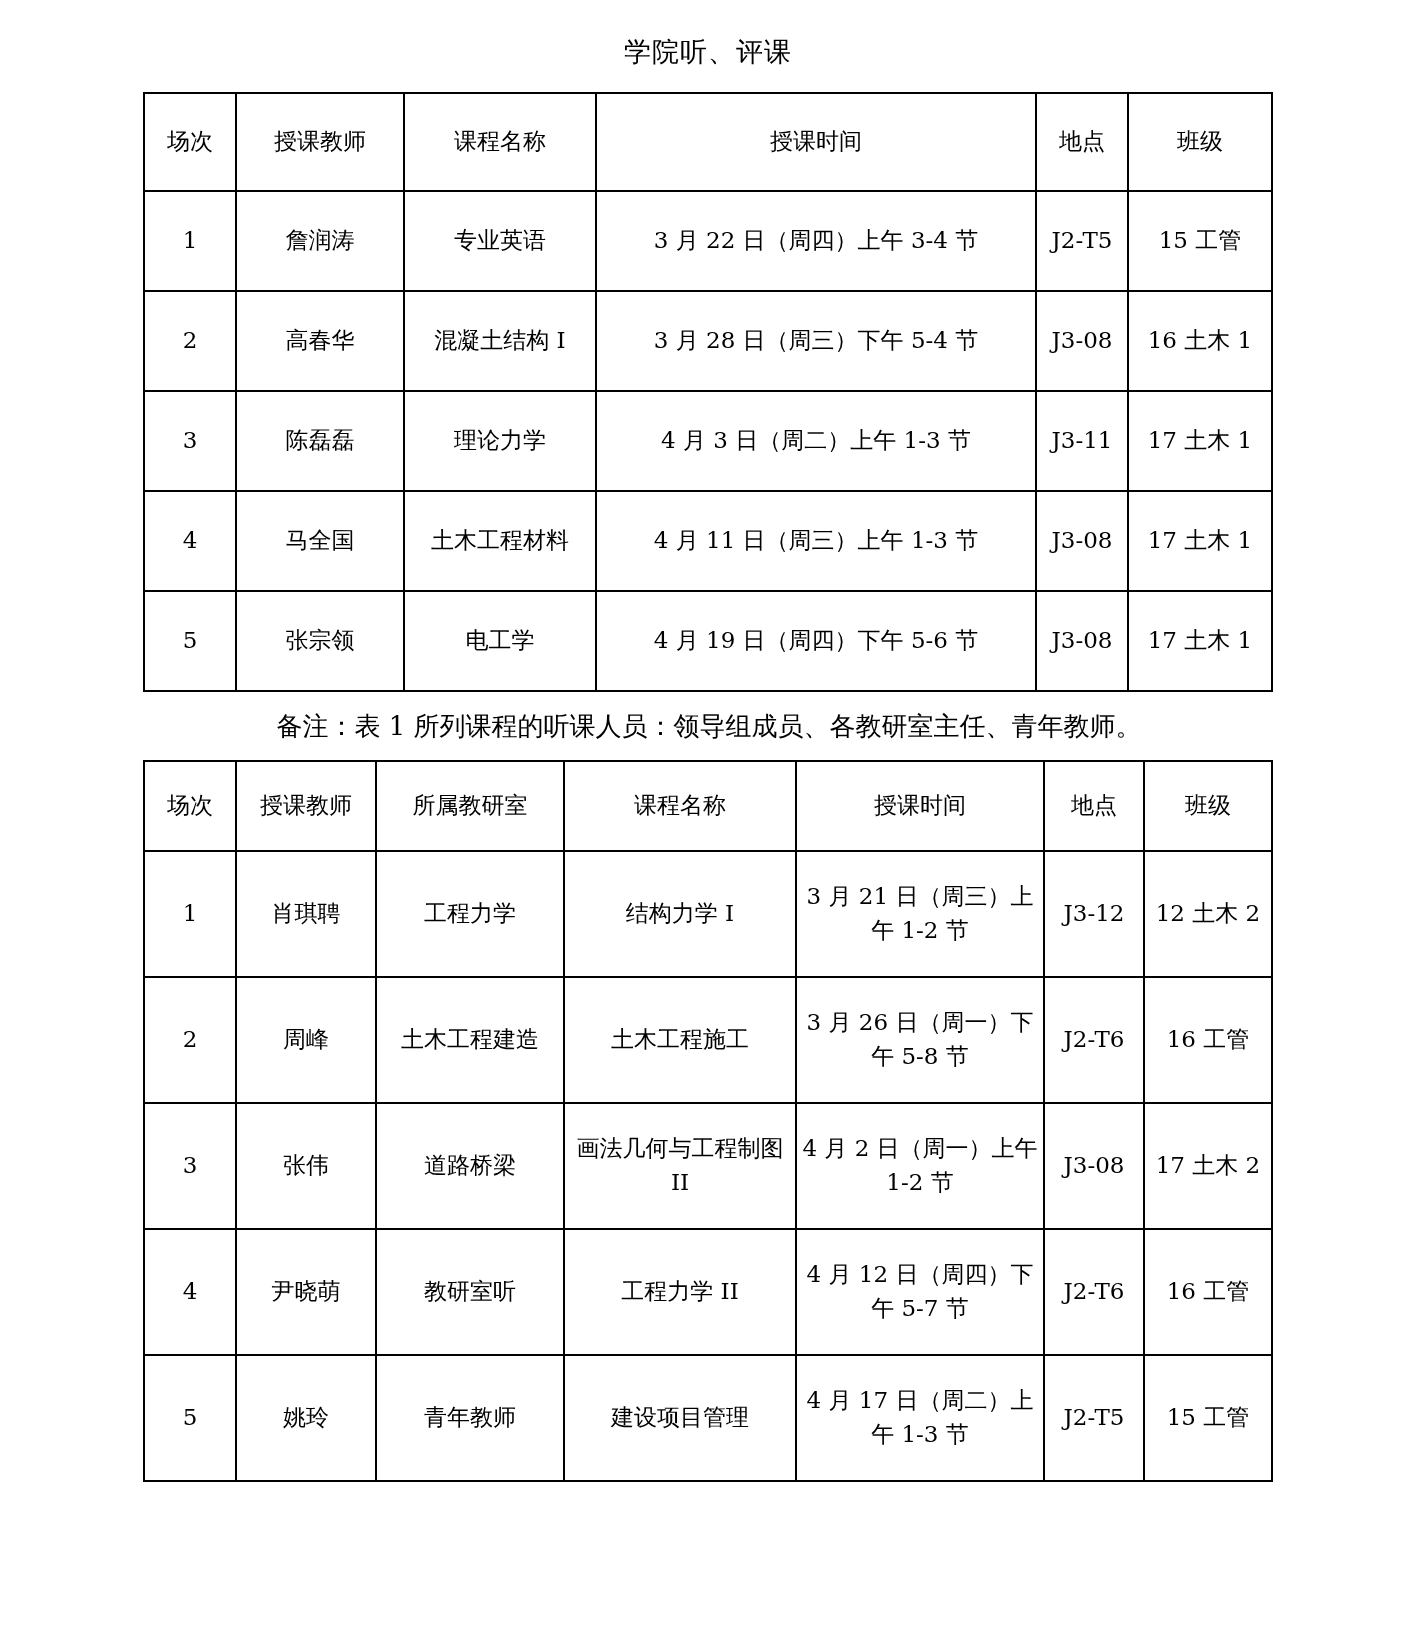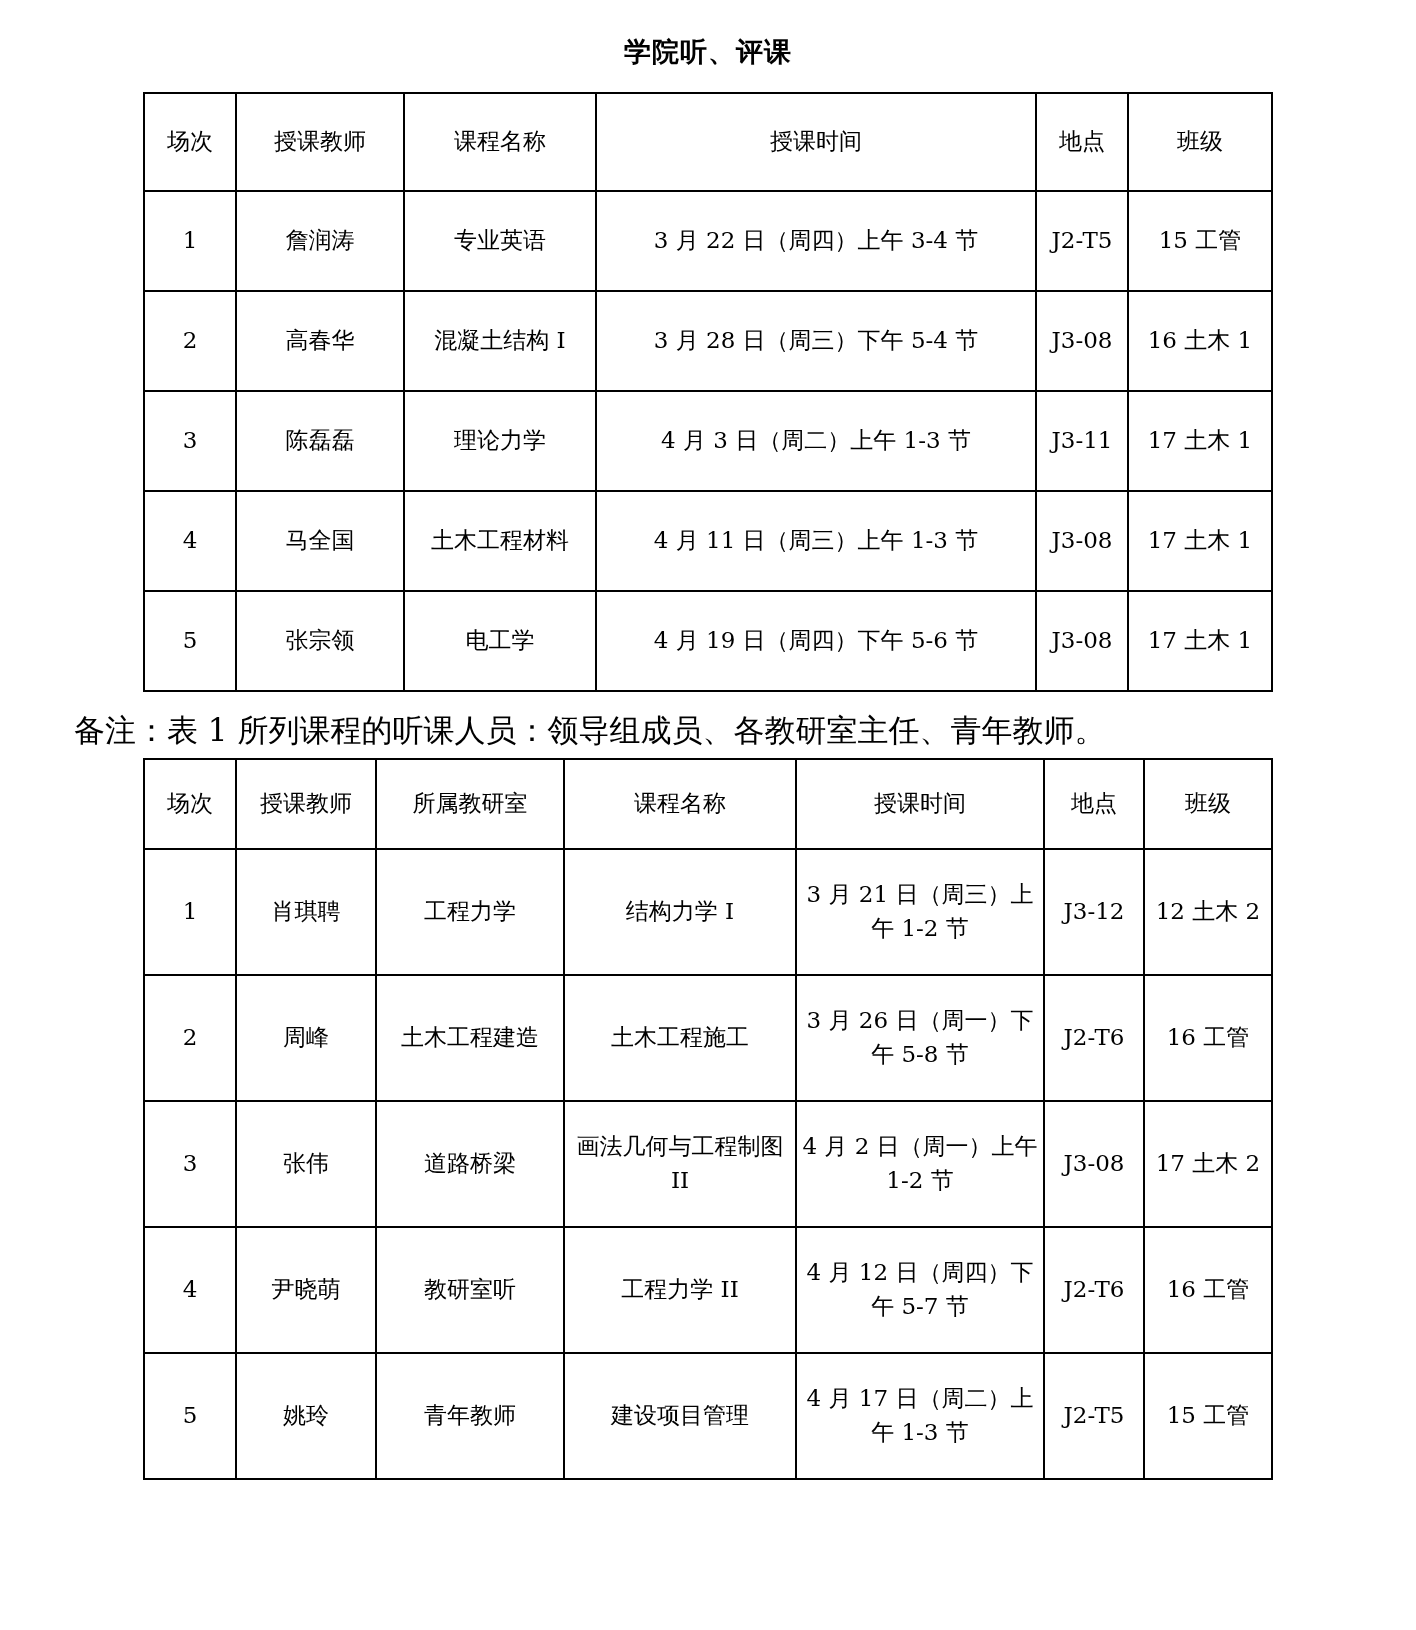--- a/index.html
+++ b/index.html
@@ -16,31 +16,31 @@
   .page {
     width: 1416px;
     min-height: 1630px;
     box-sizing: border-box;
     padding: 28px 72px 20px 72px;
     position: relative;
   }
   .section-title {
     text-align: center;
     font-size: 27px;
-    font-weight: bold;
+    font-weight: normal;
     letter-spacing: 1px;
     margin: 14px 0 22px 0;
     font-family: "DejaVu Serif", "Liberation Serif", serif;
   }
   .title-spacer-1 { margin-top: 6px; }
   .title-spacer-2 { margin-top: 92px; }
 
   table.doc-table {
     border-collapse: collapse;
-    margin: 2px auto;
+    margin: 12px auto;
     table-layout: fixed;
     padding-left: 46px;
   }
   table.doc-table td,
   table.doc-table th {
     border: 2px solid #000000;
     text-align: center;
     vertical-align: middle;
     font-weight: normal;
     font-size: 23px;
@@ -66,25 +66,25 @@
   #table-office tr.body-row td { height: 112px; }
   #table-office col.c0 { width: 92px; }
   #table-office col.c1 { width: 140px; }
   #table-office col.c2 { width: 188px; }
   #table-office col.c3 { width: 232px; }
   #table-office col.c4 { width: 248px; }
   #table-office col.c5 { width: 100px; }
   #table-office col.c6 { width: 128px; }
 
   .note {
-    font-size: 31px;
+    font-size: 26px;
     line-height: 1.6;
     margin: 14px 0 0 0;
     padding-left: 2px;
-    text-align: left;
+    text-align: center;
     font-family: "DejaVu Serif", "Liberation Serif", serif;
   }
 </style>
 </head>
 <body>
 
 <div class="page">
 
   <div class="section-title title-spacer-1">学院听、评课</div>
 

